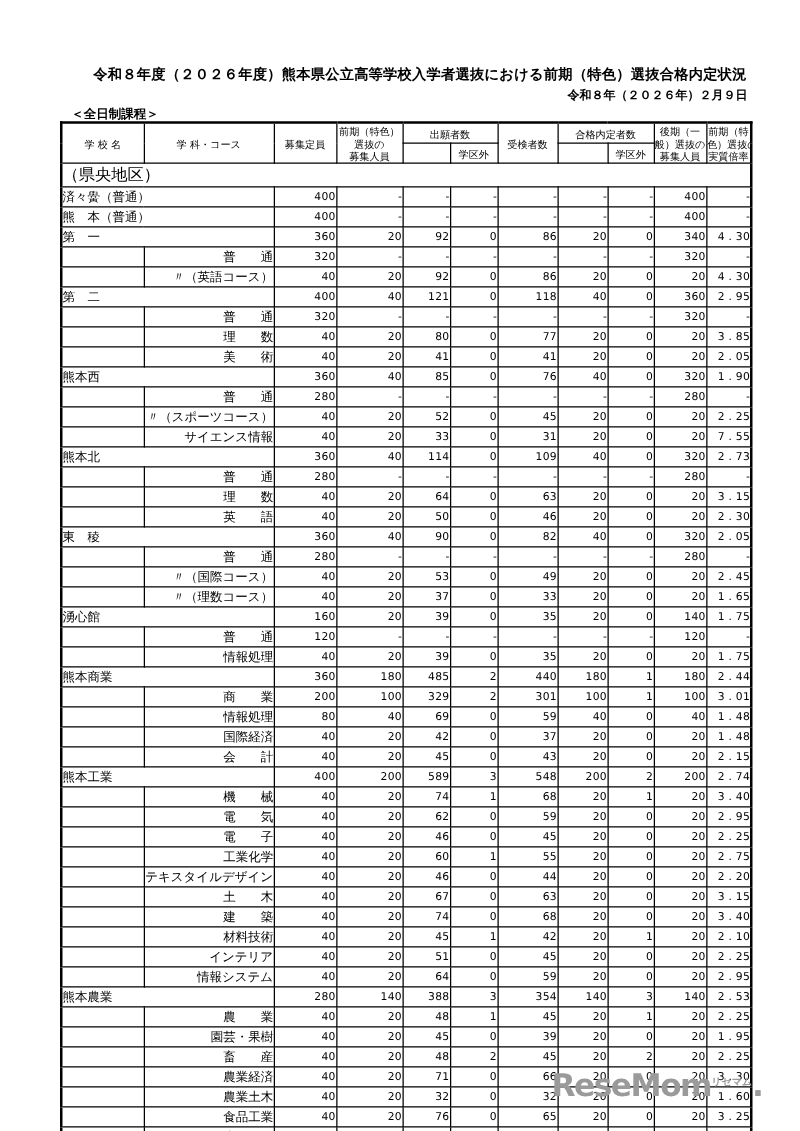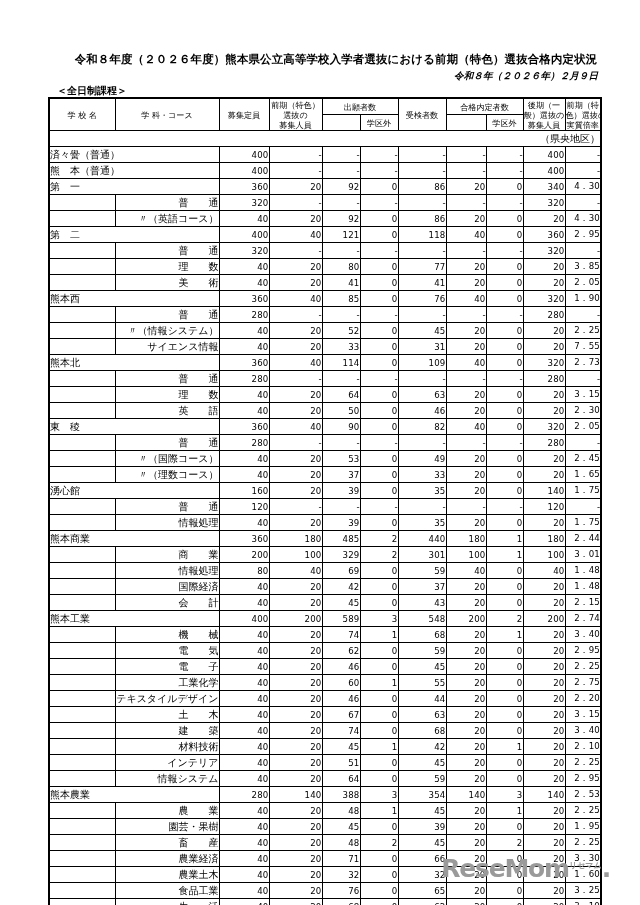--- a/index.html
+++ b/index.html
@@ -31,21 +31,20 @@
     letter-spacing: 0.2px;
     white-space: nowrap;
     padding-left: 16px;
   }
   .doc-date {
     position: absolute;
     right: 42px; top: 70px;
     font-size: 9.6px;
     font-weight: bold;
     white-space: nowrap;
-    font-style: italic;
   }
   .course-type {
     position: absolute;
     left: 57px; top: 84px;
     font-size: 10px;
     font-weight: bold;
     letter-spacing: 0;
     white-space: nowrap;
   }
 
@@ -93,23 +92,23 @@
     text-align: left;
     padding-left: 5px;
     font-size: 10px;
   }
   td.course {
     text-align: right;
     padding-left: 6px;
     font-size: 10px;
   }
   td.region {
-    text-align: right;
+    text-align: left;
     padding-left: 9px;
-    font-size: 10px;
+    font-size: 13px;
     height: 18px;
   }
 
   .logo {
     position: absolute;
     right: 30px;
     bottom: 22px;
     font-size: 25px;
     font-weight: bold;
     color: #9a9a9a;
@@ -315,21 +314,21 @@
           <td class="dash">-</td>
           <td class="dash">-</td>
           <td class="dash">-</td>
           <td class="dash">-</td>
           <td class="dash">-</td>
           <td class="num">280</td>
           <td class="dash outer-r">-</td>
         </tr>
         <tr>
           <td class="school outer-l"></td>
-          <td class="course">〃（情報システム）</td>
+          <td class="course">〃（スポーツコース）</td>
           <td class="num">40</td>
           <td class="num">20</td>
           <td class="num">52</td>
           <td class="num">0</td>
           <td class="num">45</td>
           <td class="num">20</td>
           <td class="num">0</td>
           <td class="num">20</td>
           <td class="num outer-r">2．25</td>
         </tr>

